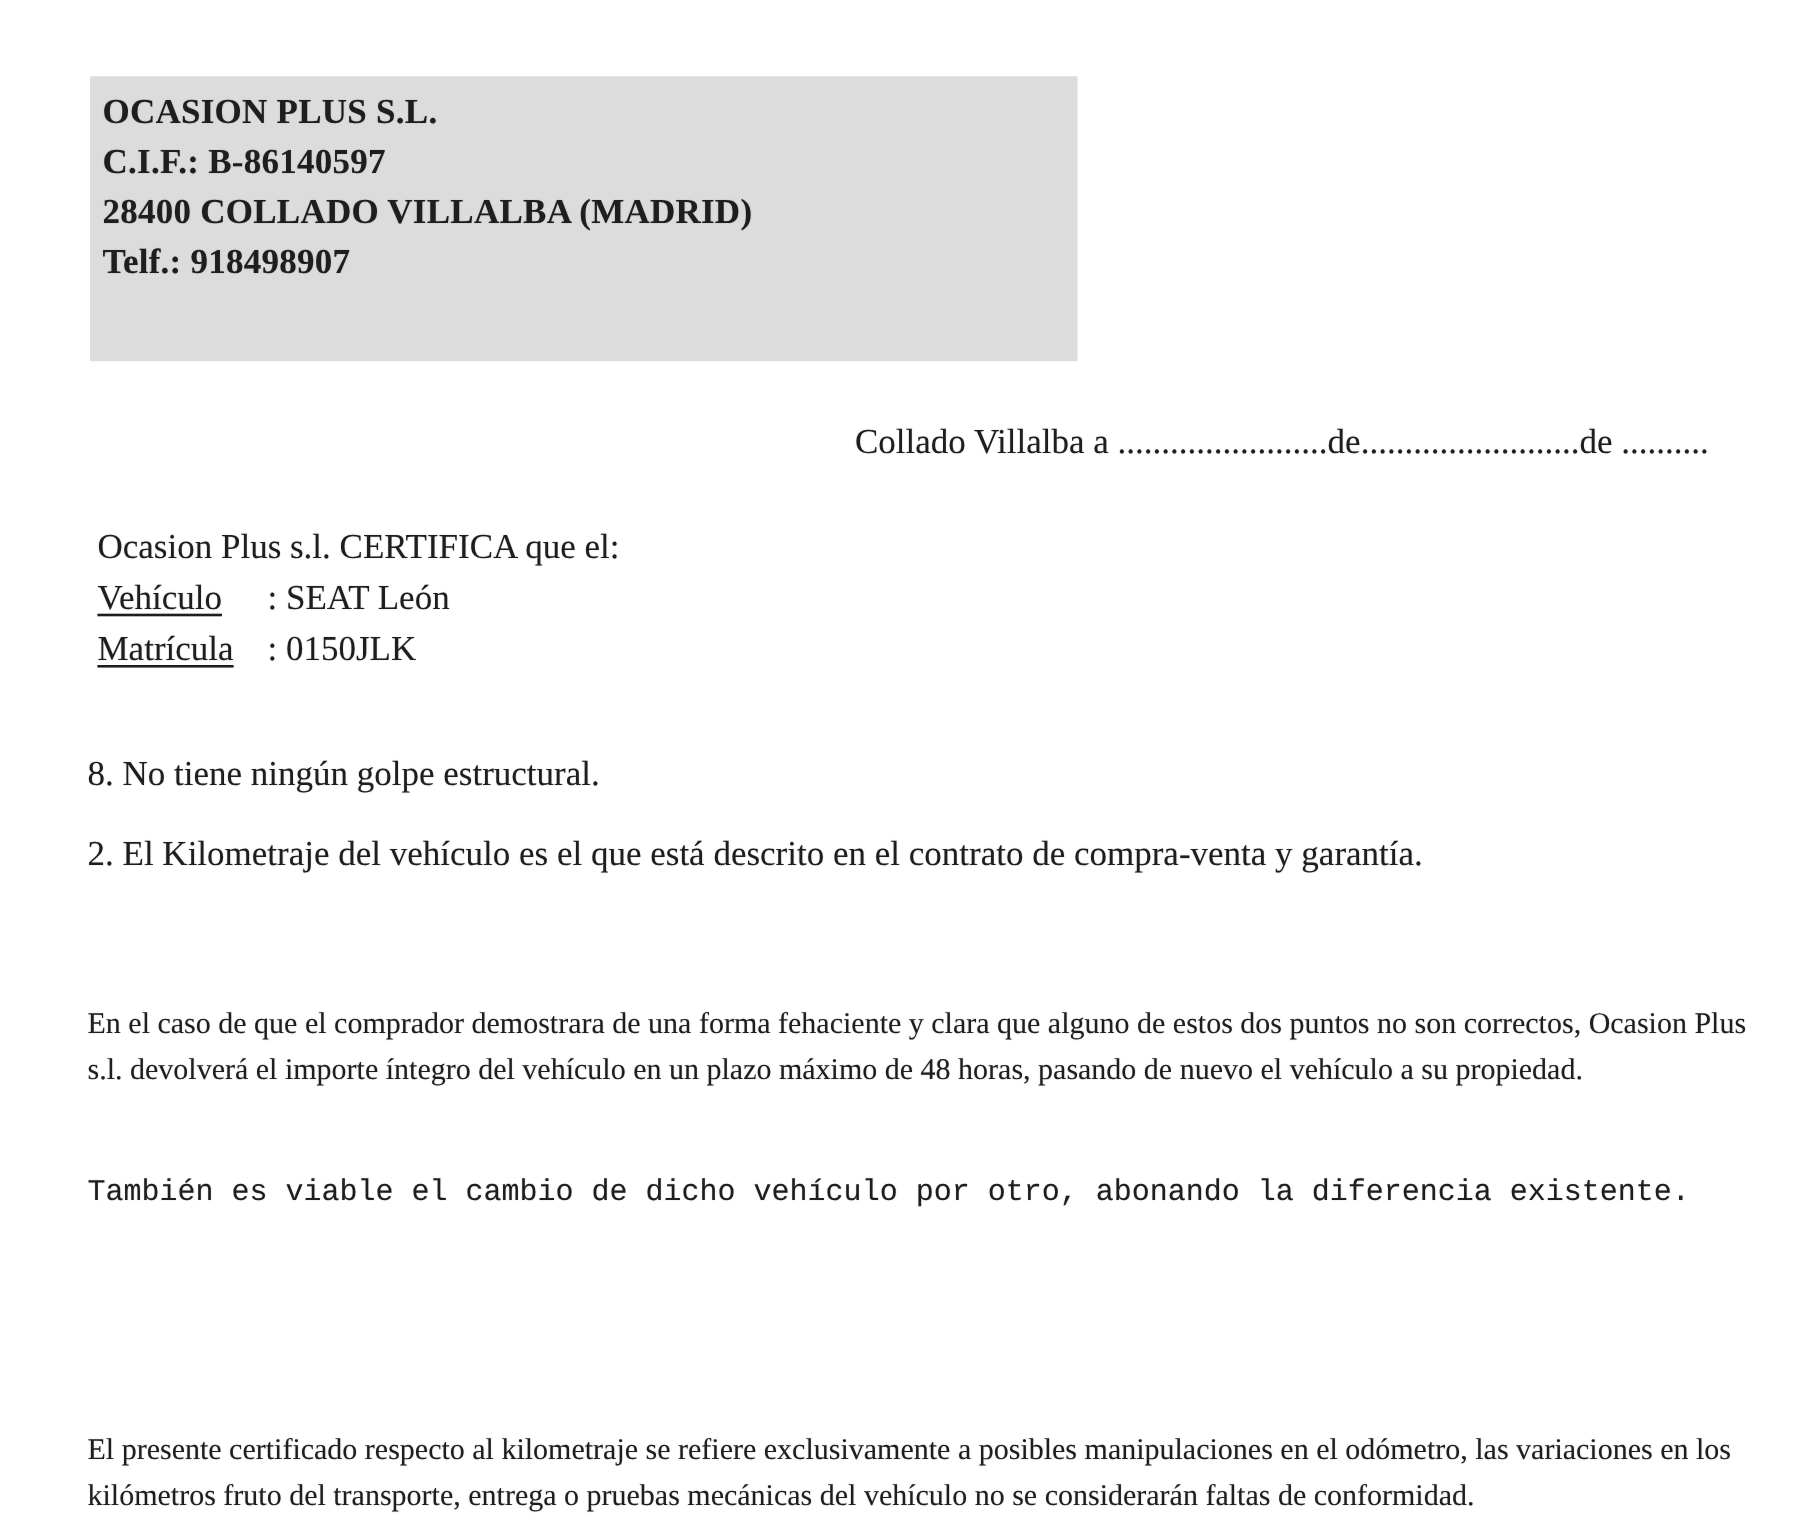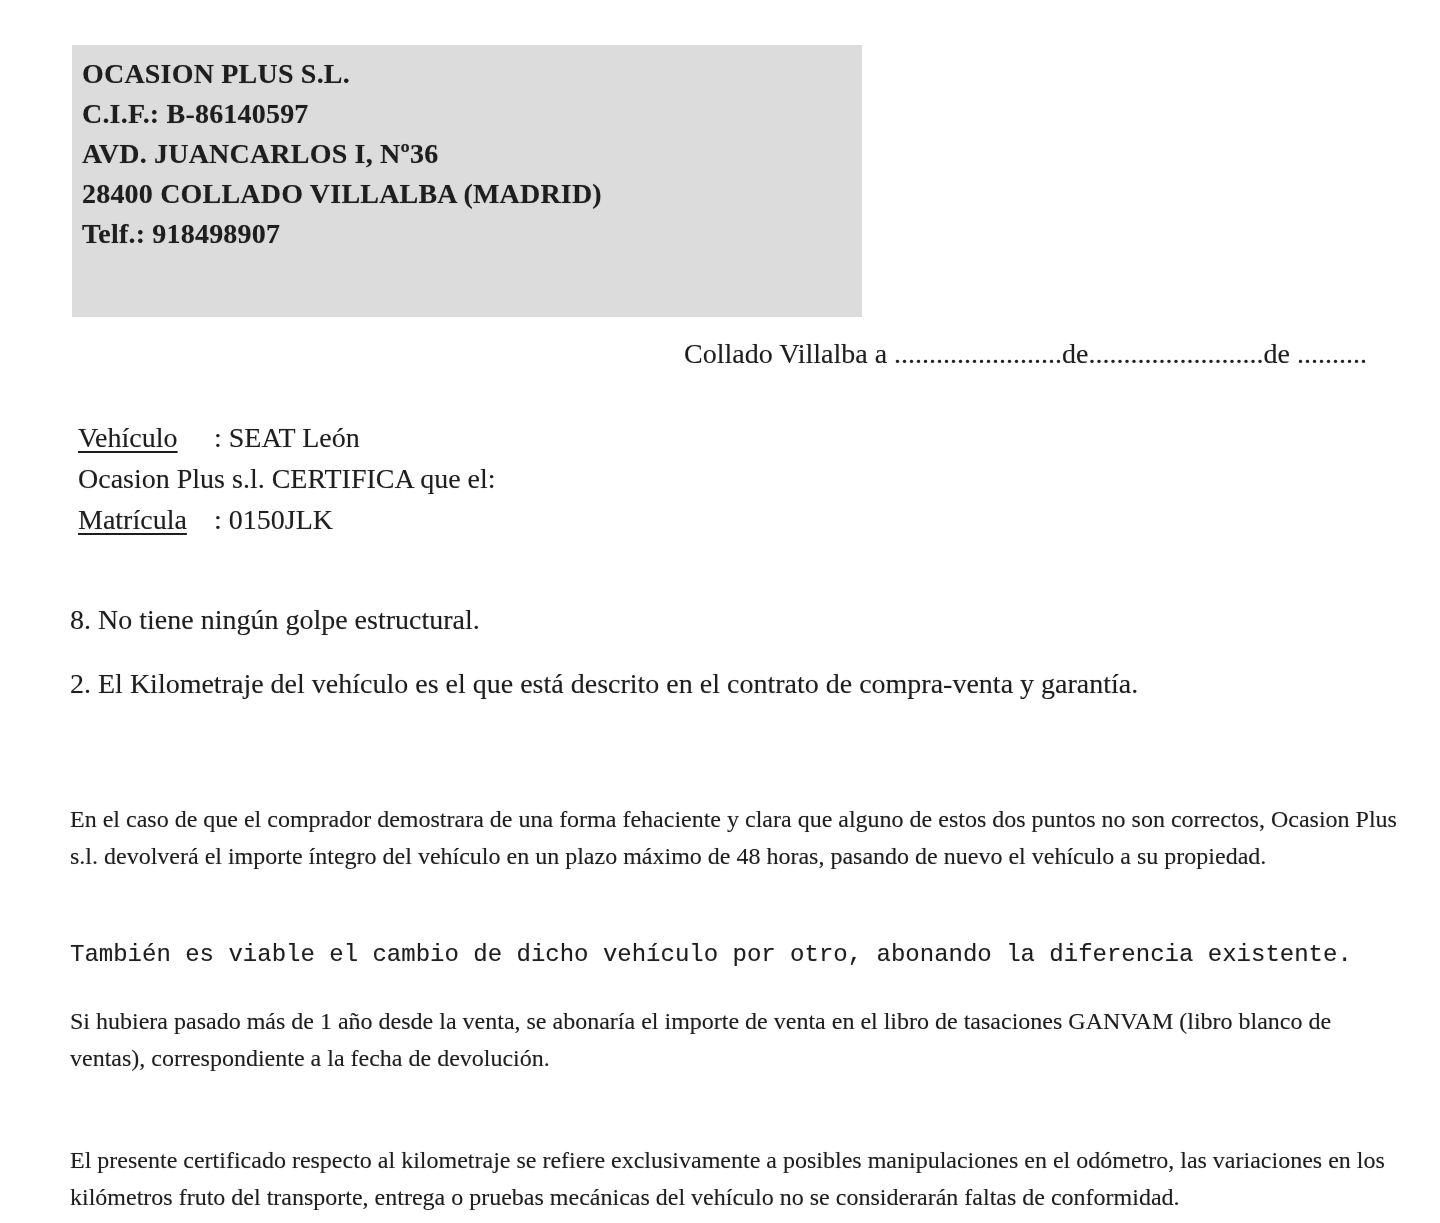--- a/index.html
+++ b/index.html
@@ -9,23 +9,23 @@
     height: 1223px;
     background: #ffffff;
     font-family: "Liberation Serif", "DejaVu Serif", serif;
     color: #1e1e1e;
     overflow: hidden;
     text-shadow: 0 0 1px rgba(40,40,40,0.35);
   }
   .header-box {
     position: absolute;
     left: 72px;
-    top: 45px;
+    top: 61px;
     width: 790px;
-    height: 272px;
+    height: 228px;
     background: #dcdcdc;
     padding: 9px 0 0 10px;
     box-sizing: border-box;
   }
   .header-box .line {
     font-weight: 700;
     font-size: 28px;
     line-height: 40px;
     letter-spacing: 0.2px;
     white-space: nowrap;
@@ -76,34 +76,32 @@
   #para4 { top: 1101px; margin-top: 41px; }
 </style>
 </head>
 <body>
 
 <div class="page">
 
   <div class="header-box" style="background: rgb(220, 220, 220);">
     <div class="line">OCASION PLUS S.L.</div>
     <div class="line">C.I.F.: B-86140597</div>
-    <div class="line">AVD. JUANCARLOS I, Nº36</div>
     <div class="line">28400 COLLADO VILLALBA (MADRID)</div>
     <div class="line">Telf.: 918498907</div>
   </div>
 
   <div class="date-line">Collado Villalba a ........................de.........................de ..........</div>
 
   <div class="cert">
+    <div class="row">Ocasion Plus s.l. CERTIFICA que el:</div>
     <div class="row"><span class="flabel"><span class="u">Vehículo</span></span><span>:</span> <span>SEAT León</span></div>
-    <div class="row">Ocasion Plus s.l. CERTIFICA que el:</div>
     <div class="row"><span class="flabel"><span class="u">Matrícula</span></span><span>:</span> <span>0150JLK</span></div>
   </div>
 
   <div class="point" id="point1">8. No tiene ningún golpe estructural.</div>
   <div class="point" id="point2">2. El Kilometraje del vehículo es el que está descrito en el contrato de compra-venta y garantía.</div>
 
   <div class="para" id="para1">En el caso de que el comprador demostrara de una forma fehaciente y clara que alguno de estos dos puntos no son correctos, Ocasion Plus s.l. devolverá el importe íntegro del vehículo en un plazo máximo de 48 horas, pasando de nuevo el vehículo a su propiedad.</div>
   <div class="para" id="para2">También es viable el cambio de dicho vehículo por otro, abonando la diferencia existente.</div>
-  <div class="para" id="para3">Si hubiera pasado más de 1 año desde la venta, se abonaría el importe de venta en el libro de tasaciones GANVAM (libro blanco de ventas), correspondiente a la fecha de devolución.</div>
   <div class="para" id="para4">El presente certificado respecto al kilometraje se refiere exclusivamente a posibles manipulaciones en el odómetro, las variaciones en los kilómetros fruto del transporte, entrega o pruebas mecánicas del vehículo no se considerarán faltas de conformidad.</div>
 
 </div>
 
 </body></html>

